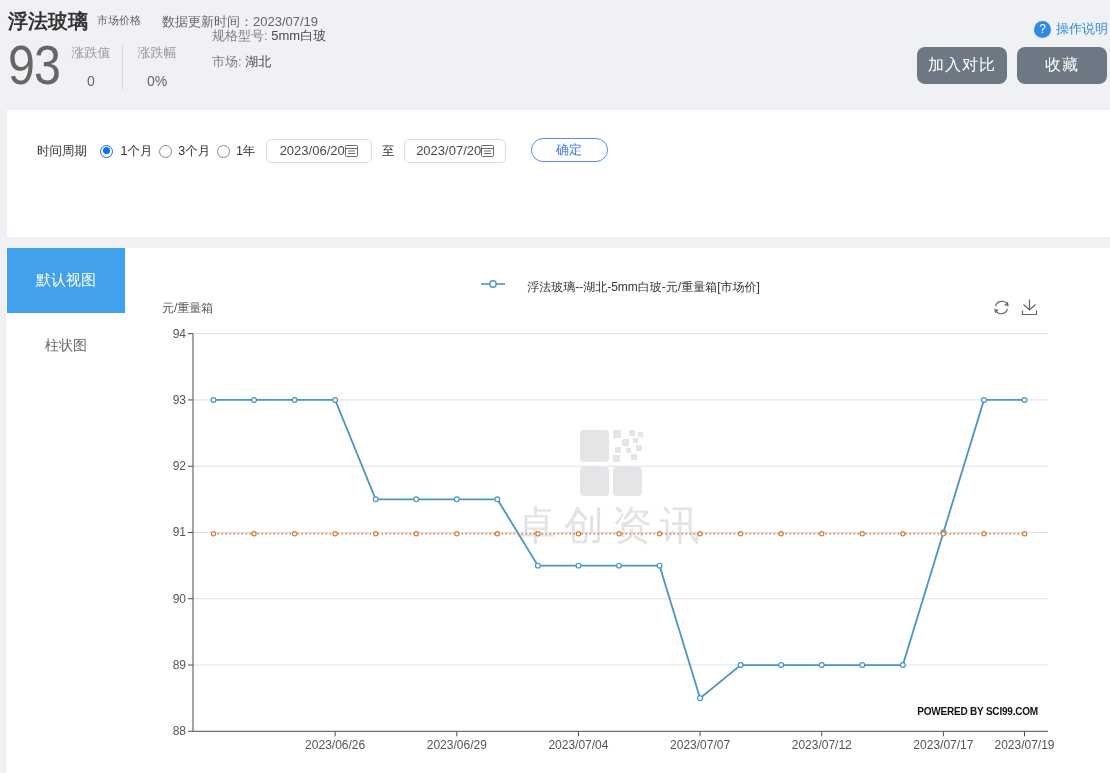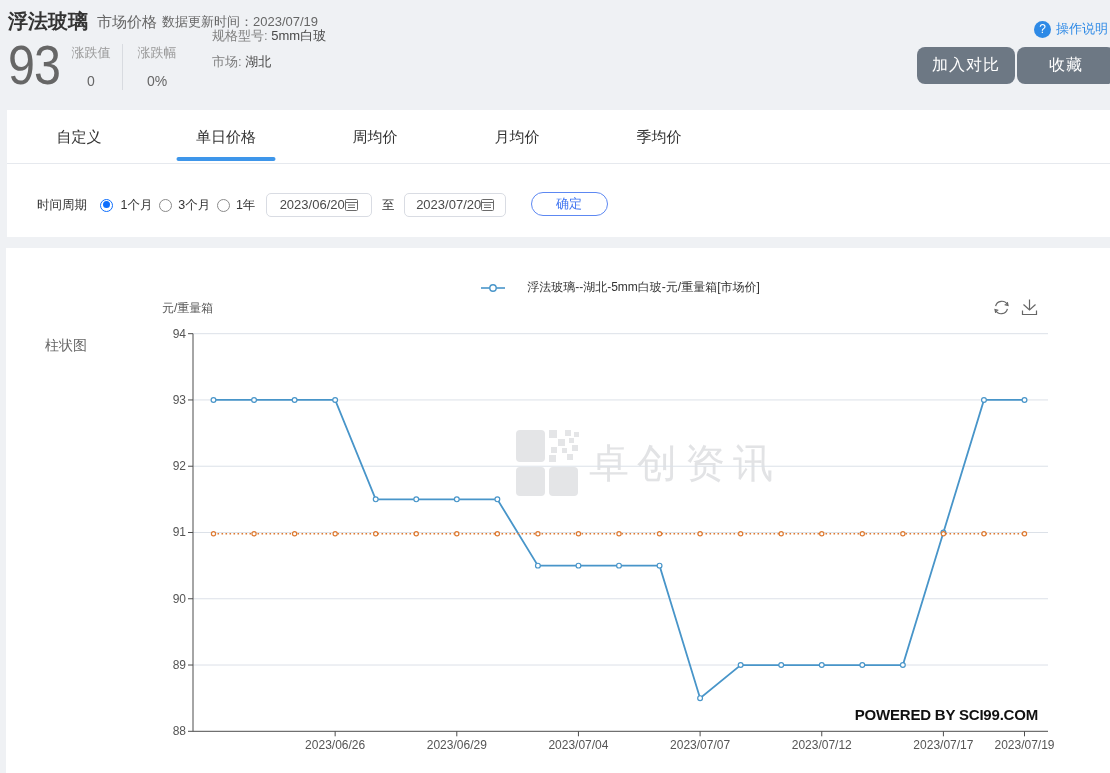--- a/index.html
+++ b/index.html
@@ -7,42 +7,42 @@
   body {
     position:relative;
     background:#eff1f4;
     font-family:"Liberation Sans","DejaVu Sans",sans-serif;
     color:#333;
   }
 
   
   #header { position:absolute; left:0; top:0; width:1110px; height:110px; }
   .prod-title { position:absolute; left:8px; top:8px; font-size:20px; font-weight:bold; color:#333; }
-  .prod-cat { position:absolute; left:97px; top:13px; font-size:15px; color:#666; }
+  .prod-cat { position:absolute; left:97px; top:13px; font-size:11px; color:#666; }
   .upd { position:absolute; left:162px; top:13px; font-size:13px; color:#666; }
   .help { position:absolute; right:2px; top:20px; display:flex; align-items:center; gap:5px; cursor:pointer; }
   .help-q { width:17px; height:17px; border-radius:50%; background:#2e8ae6; color:#fff; font-size:12px;
             display:flex; align-items:center; justify-content:center; }
   .help-t { font-size:13px; color:#2e8ae6; }
 
   .big-price { position:absolute; left:8px; top:37.6px; font-size:55px; line-height:1; color:#666;
                transform:scaleX(0.88); transform-origin:left top; letter-spacing:-1px; }
   .chg-col { position:absolute; top:44px; width:70px; text-align:center; }
   .chg-col .lbl { font-size:13px; color:#999; }
   .chg-col .val { font-size:14px; color:#666; margin-top:11px; }
   #chg-val-col { left:56px; }
   #chg-pct-col { left:122px; }
   .vdiv { position:absolute; left:122px; top:44px; width:1px; height:46px; background:#d8dbe0; }
   .meta-col { position:absolute; top:29px; font-size:13px; color:#4a4a4a; line-height:1; }
   .meta-col .row { margin-bottom:12px; height:14px; }
   .meta-col .lb { color:#808080; }
   #meta-col-1 { left:212px; }
   #meta-col-2 { left:352px; }
 
-  .hd-btn { position:absolute; top:47px; width:98px; height:37px; background:#6d7884; color:#fff;
+  .hd-btn { position:absolute; top:47px; width:90px; height:37px; background:#6d7884; color:#fff;
             font-size:16px; border:none; border-radius:8px; cursor:pointer;
             font-family:inherit; letter-spacing:1px; }
   #btn-compare { left:917px; }
   #btn-fav { left:1017px; }
 
   
   #tabs-panel { position:absolute; left:7px; top:110px; width:1103px; height:127px; background:#fff; }
   .tabs-row { position:relative; height:54px; border-bottom:1px solid #e6e9ee; }
   .tab { position:absolute; top:18px; font-size:15px; color:#333; cursor:pointer; transform:translateX(-50%); white-space:nowrap; }
   .tab-underline { position:absolute; top:47px; height:4px; width:99px; background:#3e96ea; border-radius:2px; transform:translateX(-50%); }
@@ -62,32 +62,32 @@
 
   
   #main-panel { position:absolute; left:6px; top:248px; width:1104px; height:525px; background:#fff; }
   #view-default { position:absolute; left:1px; top:0; width:118px; height:65px; background:#41a1ec;
                   color:#fff; font-size:15px; display:flex; align-items:center; justify-content:center; cursor:pointer; }
   #view-bar { position:absolute; left:8px; top:89px; width:104px; height:16px; text-align:center;
               font-size:14px; color:#666; cursor:pointer; }
 
   #legend { position:absolute; left:187px; top:31px; width:855px; display:flex; justify-content:center;
             align-items:center; gap:13px; font-size:12px; color:#333; }
-  .leg-item { display:flex; align-items:center; gap:22px; cursor:pointer; }
+  .leg-item { display:flex; align-items:flex-start; gap:22px; cursor:pointer; }
   #y-axis-name { position:absolute; left:156px; top:52px; font-size:12px; color:#555; }
   .chart-icon { position:absolute; top:50px; width:19px; height:19px; color:#666; cursor:pointer; }
   #icon-refresh { left:986px; }
   #icon-download { left:1014px; }
 
-  #watermark { position:absolute; left:510px; top:182px; display:flex; gap:9px; align-items:center; }
+  #watermark { position:absolute; left:510px; top:182px; display:flex; gap:9px; align-items:center;flex-direction:column; }
   .wm-text1 { font-size:40px; color:#e2e3e5; letter-spacing:8px; line-height:1; white-space:nowrap; font-weight:300; }
   .wm-text2 { font-family:"Liberation Serif","DejaVu Serif",serif; font-size:28px; color:#e3e4e6;
               letter-spacing:3px; line-height:1; margin-top:9px; white-space:nowrap; }
 
-  #powered { position:absolute; right:72px; top:458px; font-size:15px; font-weight:bold;
+  #powered { position:absolute; right:72px; top:458px; font-size:10px; font-weight:bold;
              color:#111; white-space:nowrap; letter-spacing:-0.2px; }
 
   #chart-svg { position:absolute; left:144px; top:72px; }
   #chart-svg text { font-size:12px; fill:#555; }
 </style>
 </head>
 <body>
 
 <div id="header">
   <div class="prod-title">浮法玻璃</div>
@@ -110,28 +110,20 @@
   </div>
   <div class="meta-col" id="meta-col-1">
     <div class="row"><span class="lb">规格型号:</span> <span>5mm白玻</span></div>
     <div class="row"><span class="lb">市场:</span> <span>湖北</span></div>
   </div>
   <button class="hd-btn" id="btn-compare">加入对比</button>
   <button class="hd-btn" id="btn-fav">收藏</button>
 </div>
 
 <div id="tabs-panel">
-  <div class="tabs-row">
-    <div class="tab" style="left:72px">自定义</div>
-    <div class="tab" style="left:219px">单日价格</div>
-    <div class="tab" style="left:368px">周均价</div>
-    <div class="tab" style="left:510px">月均价</div>
-    <div class="tab" style="left:652px">季均价</div>
-    <div class="tab-underline" style="left:219px"></div>
-  </div>
   <div class="filter-row">
     <div class="f-item" id="period-label">时间周期</div>
     <span class="radio on" style="left:93.3px"></span>
     <div class="f-item" style="left:113.6px">1个月</div>
     <span class="radio off" style="left:152.4px"></span>
     <div class="f-item" style="left:171.3px">3个月</div>
     <span class="radio off" style="left:210px"></span>
     <div class="f-item" style="left:228.9px">1年</div>
     <div class="date-box" style="left:258.7px; width:106px;">
       <span>2023/06/20</span>
@@ -150,20 +142,21 @@
         <line x1="0.5" y1="4.5" x2="12.5" y2="4.5" stroke="#6a6a6a"></line>
         <line x1="3" y1="7" x2="10" y2="7" stroke="#6a6a6a"></line>
         <line x1="3" y1="9.5" x2="10" y2="9.5" stroke="#6a6a6a"></line>
       </svg>
     </div>
     <button class="confirm-btn">确定</button>
   </div>
 </div>
 
 <div id="main-panel">
+  <div id="view-default">默认视图</div>
   <div id="view-bar">柱状图</div>
 
   <div id="legend">
     <div class="leg-item">
       <svg width="24" height="10" viewBox="0 0 24 10">
         <line x1="0" y1="5" x2="24" y2="5" stroke="#4895c9" stroke-width="1.6"></line>
         <circle cx="12" cy="5" r="3.2" fill="#fff" stroke="#4895c9" stroke-width="1.4"></circle>
       </svg>
       <span>浮法玻璃--湖北-5mm白玻-元/重量箱[市场价]</span>
     </div>

